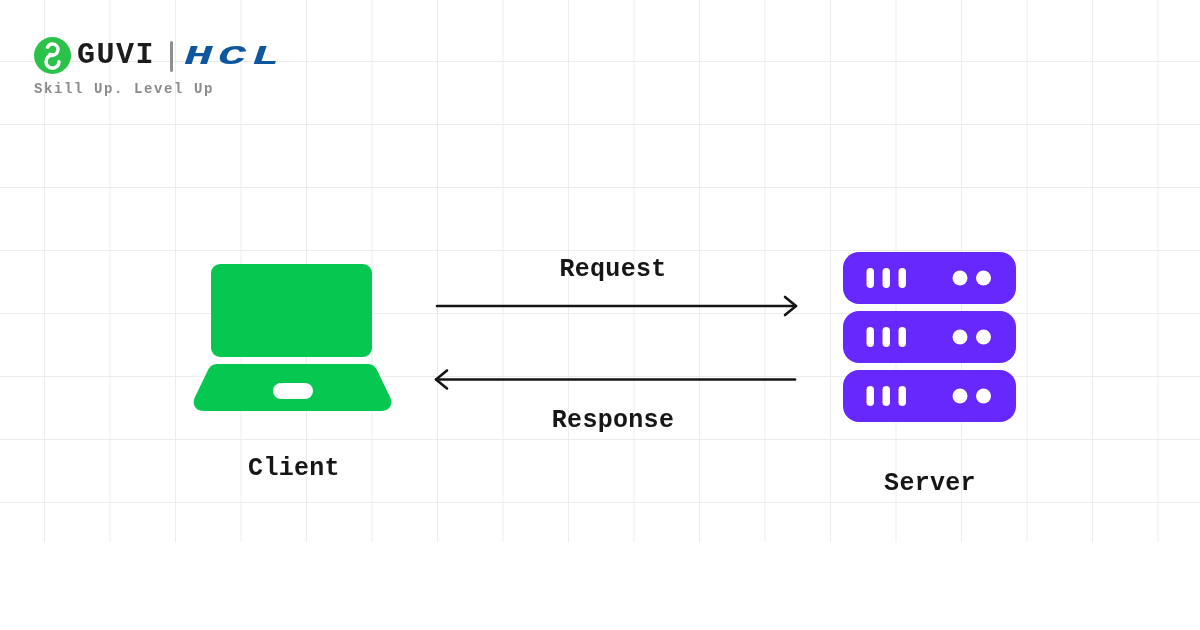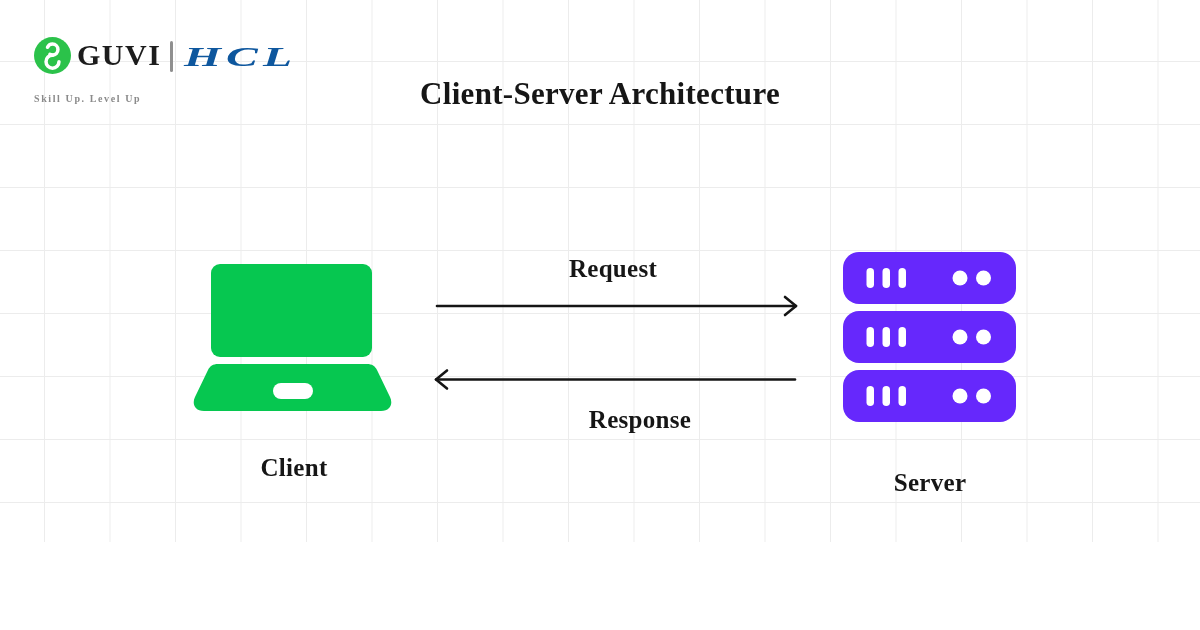--- a/index.html
+++ b/index.html
@@ -6,77 +6,76 @@
   .canvas{
     position:relative;
     width:1200px;height:542px;
     overflow:hidden;
     background-color:#ffffff;
     background-image:
       linear-gradient(to right,#ececec 1px,transparent 1px),
       linear-gradient(to bottom,#ececec 1px,transparent 1px);
     background-size:65.5px 63px;
     background-position:44px 61px;
-    font-family:Liberation Serif, serif;
+    font-family:Liberation Mono, monospace;
     color:#161616;
   }
   
   .brand{position:absolute;left:34px;top:37px;width:300px;height:60px;}
   .guvi-icon{position:absolute;left:0;top:0;width:37px;height:37px;}
   .guvi-word{
     position:absolute;left:43px;top:1px;
     font-size:30px;font-weight:700;letter-spacing:1.5px;color:#1c1c1c;white-space:nowrap;
   }
   .logo-divider{position:absolute;left:136px;top:4px;width:2.5px;height:31px;background:#8f8f8f;border-radius:2px;}
   .hcl-word{
     position:absolute;left:150px;top:4px;
     font-size:28px;font-weight:700;font-style:italic;letter-spacing:3px;
     color:#0E579E;white-space:nowrap;
     transform:scaleX(1.7);transform-origin:left center;
   }
   .brand-tagline{
     position:absolute;left:0;top:44px;
-    font-size:10px;font-weight:700;letter-spacing:1.6px;color:#8b8b8b;white-space:nowrap;margin-top:12px;
+    font-size:14px;font-weight:700;letter-spacing:1.6px;color:#8b8b8b;white-space:nowrap;
   }
   
   .page-title{
     position:absolute;left:600px;top:76px;transform:translateX(-50%);
     font-size:31px;font-weight:700;letter-spacing:.3px;color:#161616;white-space:nowrap;
   }
   
   .laptop{position:absolute;left:191px;top:264px;width:203px;height:147px;}
   .servers{position:absolute;left:843px;top:252px;width:173px;height:170px;}
   .arrows{position:absolute;left:428px;top:288px;width:380px;height:104px;}
   .dlabel{
     position:absolute;transform:translateX(-50%);
     font-size:25px;font-weight:700;color:#161616;white-space:nowrap;letter-spacing:.3px;
   }
   .lbl-request{left:613px;top:255px;text-align:right;}
-  .lbl-response{left:640px;top:406px;}
+  .lbl-response{left:613px;top:406px;}
   .lbl-client{left:294px;top:454px;}
   .lbl-server{left:930px;top:469px;}
 </style>
 </head>
 <body>
 
 <div class="canvas">
 
   <div class="brand">
     <svg class="guvi-icon" viewBox="0 0 36 36">
       <circle cx="18" cy="18" r="18" fill="#2BC24A"></circle>
       <circle cx="18" cy="12.2" r="5.3" fill="none" stroke="#ffffff" stroke-width="3.4" pathLength="100" stroke-dasharray="76 24" stroke-dashoffset="43" stroke-linecap="round"></circle>
       <circle cx="18" cy="24" r="6.3" fill="none" stroke="#ffffff" stroke-width="3.4" pathLength="100" stroke-dasharray="76 24" stroke-dashoffset="0" stroke-linecap="round"></circle>
     </svg>
     <div class="guvi-word">GUVI</div>
     <div class="logo-divider"></div>
     <div class="hcl-word">HCL</div>
     <div class="brand-tagline">Skill Up. Level Up</div>
   </div>
 
-  <div class="page-title">Client-Server Architecture</div>
 
   <svg class="laptop" viewBox="0 0 203 147">
     <rect x="20" y="0" width="161" height="93" rx="9" fill="#06C750"></rect>
     <path fill="#06C750" d="M 27 100 L 176 100 C 181 100 184 102 186 106 L 199 133 C 202 139 200 147 190 147 L 13 147 C 3 147 1 139 4 133 L 17 106 C 19 102 22 100 27 100 Z"></path>
     <rect x="82" y="119" width="40" height="16" rx="8" fill="#ffffff"></rect>
   </svg>
 
   <svg class="servers" viewBox="0 0 173 170">
     <g>
       <rect x="0" y="0" width="173" height="52" rx="16" fill="#6628FC"></rect>

